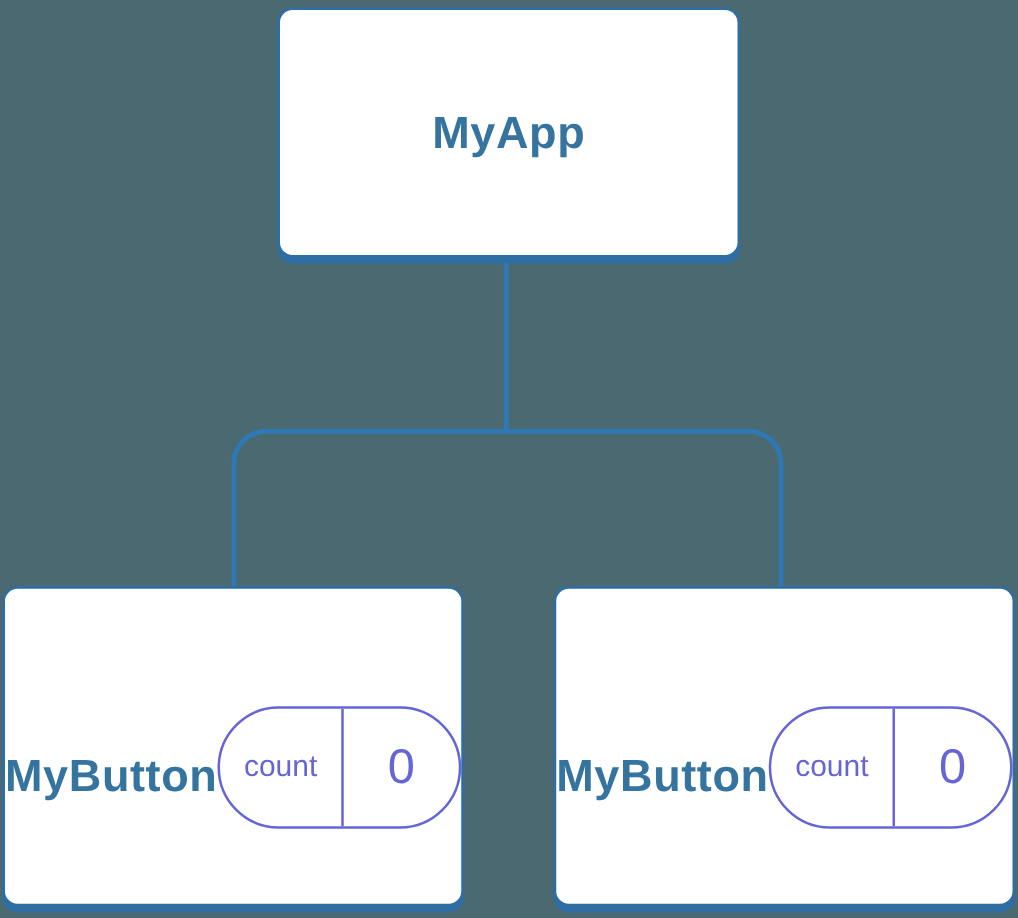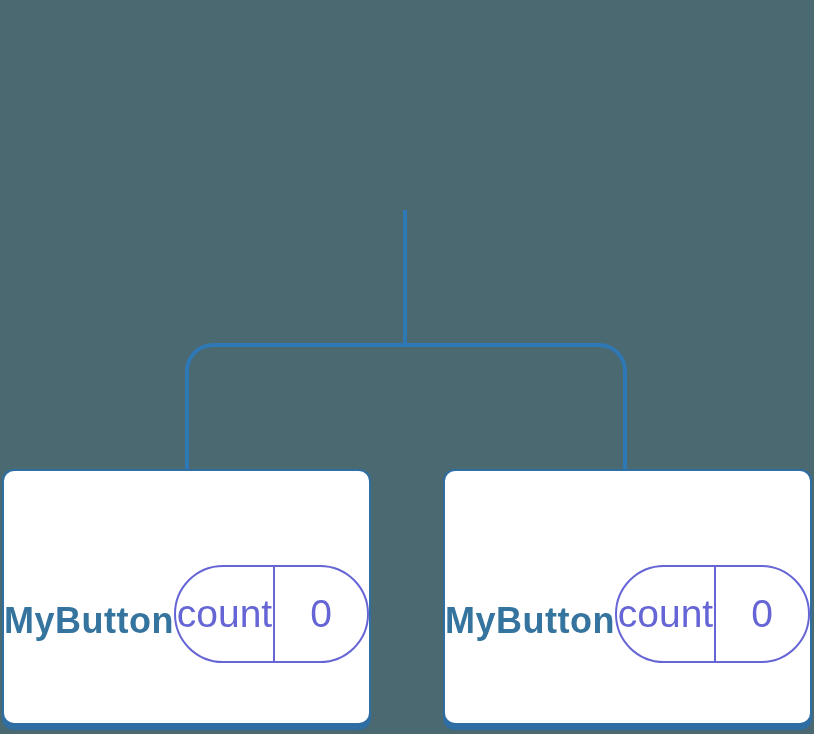--- a/index.html
+++ b/index.html
@@ -80,41 +80,44 @@
     border-radius:49px;
     display:flex;
     align-items:stretch;
     background:var(--card-bg);
   }
   .pill-key{
     flex:1;
     display:flex;
     align-items:center;
     justify-content:center;
-    font-size:39px;
+    font-size:24px;
     color:var(--pill);
   }
   .pill-divider{
     width:2px;
     background:var(--pill);
   }
   .pill-value{
     width:92px;
     display:flex;
     align-items:center;
     justify-content:center;
     font-size:39px;
     color:var(--pill);
   }
 </style>
 </head>
 <body>
 
 <div class="stage">
 
+  <div class="card card-root">
+    <div class="card-label">MyApp</div>
+  </div>
 
   <div class="root-stem"></div>
 
   <div class="bracket"></div>
 
   <div class="card card-child card-child-left">
     <div class="card-label">MyButton</div>
     <div class="pill">
       <div class="pill-key">count</div>
       <div class="pill-divider"></div>

